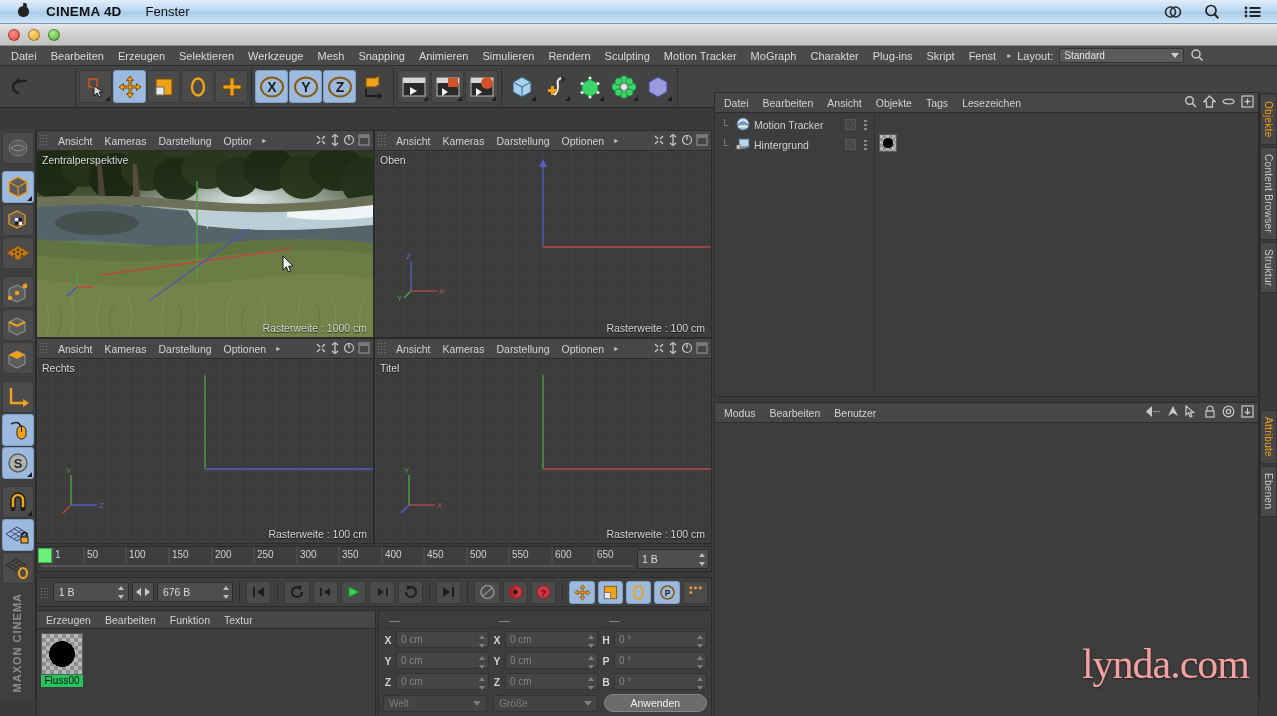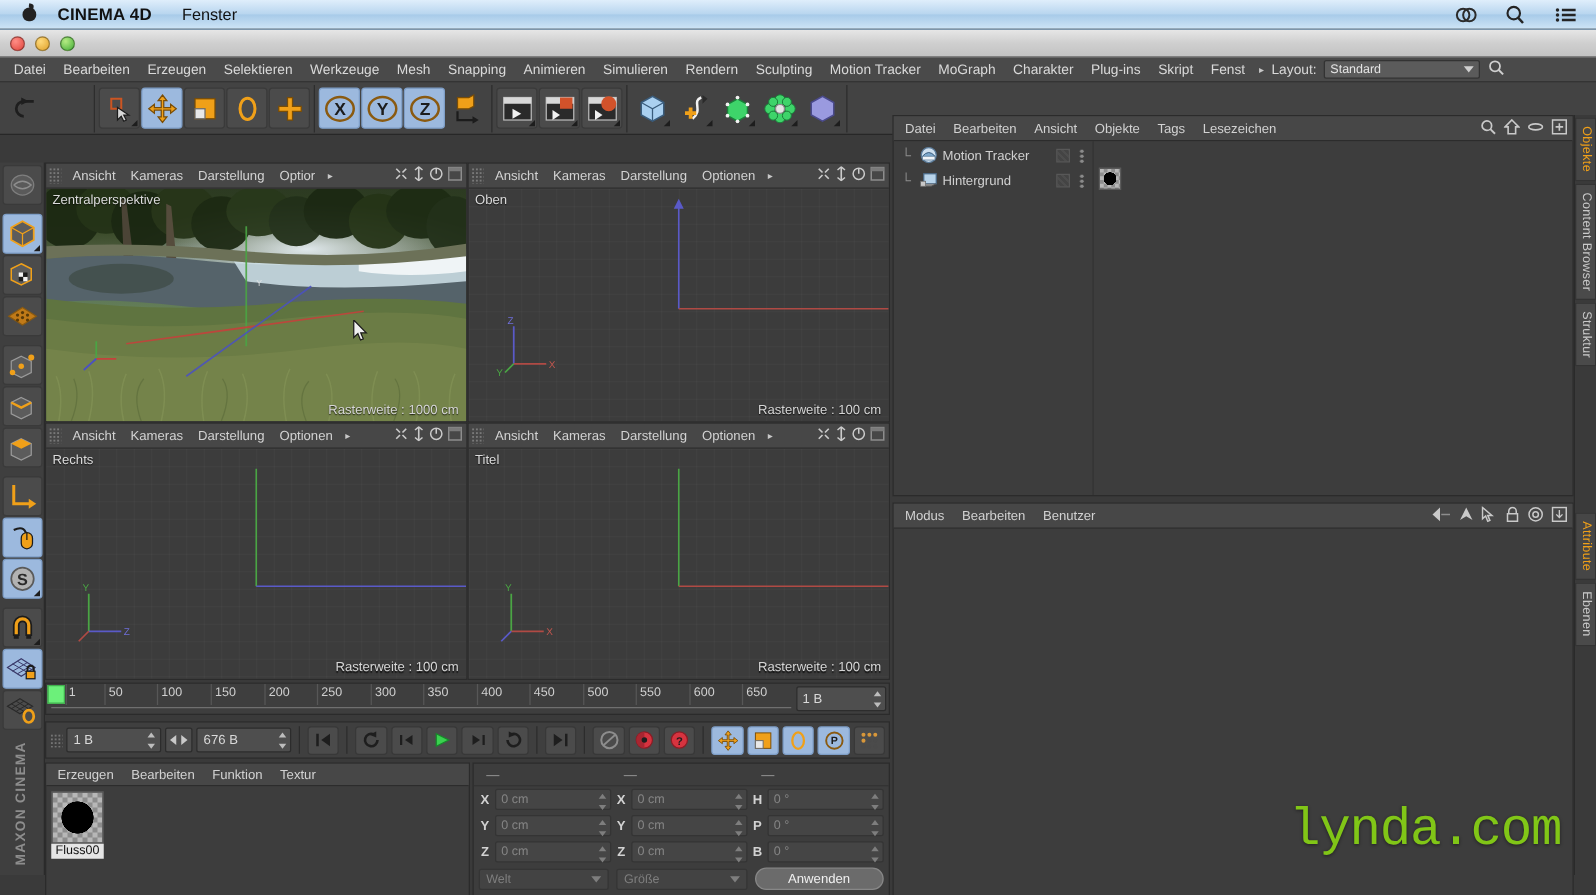--- a/index.html
+++ b/index.html
@@ -168,21 +168,21 @@
     display:flex; align-items:center; font-size:10.5px; color:#d2d2d2; padding-left:2px;
   }
   .panel-head .pm{ padding:0 7px; line-height:18px; }
   #mat-body{ position:absolute; left:0; right:0; top:18px; bottom:0; padding:4px; }
   #mat-item{ width:44px; }
   #mat-thumb{ width:42px; height:42px;
     background:
       radial-gradient(circle at 50% 50%, #000 0 45%, transparent 46%),
       repeating-conic-gradient(#8d8d8d 0 25%, #b7b7b7 0 50%) 0 0/8px 8px;
     border:1px solid #5b5b5b; }
-  #mat-label{ background:#e5e5e5; color:#111; font-size:10px; text-align:center;
+  #mat-label{ background:#22c55e; color:#111; font-size:10px; text-align:center;
     width:42px; line-height:12px; }
 
   
   #coord-mgr{
     position:absolute; left:378px; top:586px; width:334px; height:114px;
     background:#3d3d3d; border:1px solid #2b2b2b;
   }
   #coord-head{ height:18px; display:flex; align-items:center; font-size:10.5px;
     color:#9c9c9c; padding-left:2px; border-bottom:1px solid #333; }
   #coord-head .ch{ flex:1; padding-left:8px; }
@@ -247,22 +247,22 @@
   #statusbar{
     position:absolute; left:0; bottom:0; width:1277px; height:16px; background:#3a3a3a;
     border-top:1px solid #2b2b2b; display:flex; align-items:center;
     font-size:10.5px; color:#cfcfcf; padding-left:4px; gap:5px;
   }
   .sb-grip{ width:10px; height:11px;
     background-image:radial-gradient(#8a8a8a 40%, transparent 41%); background-size:3px 3px; opacity:.7;}
 
   
   #lynda{
-    position:absolute; right:28px; bottom:28px; font-size:42px; color:#84cc16;
-    font-family:Liberation Mono, monospace; letter-spacing:-1px; opacity:.96; z-index:60;
+    position:absolute; right:28px; bottom:28px; font-size:42px; color:#fca5a5;
+    font-family:Liberation Serif, serif; letter-spacing:-1px; opacity:.96; z-index:60;
     text-shadow:0 1px 3px rgba(0,0,0,.5);
     margin-left:27px;
   }
 
   
   #photo{ position:absolute; inset:0;
     background:
       radial-gradient(ellipse 60% 28% at 62% 26%, rgba(236,244,250,.92), rgba(236,244,250,0) 70%),
       radial-gradient(ellipse 40% 16% at 30% 34%, rgba(120,150,160,.55), rgba(120,150,160,0) 70%),
       linear-gradient(180deg,

